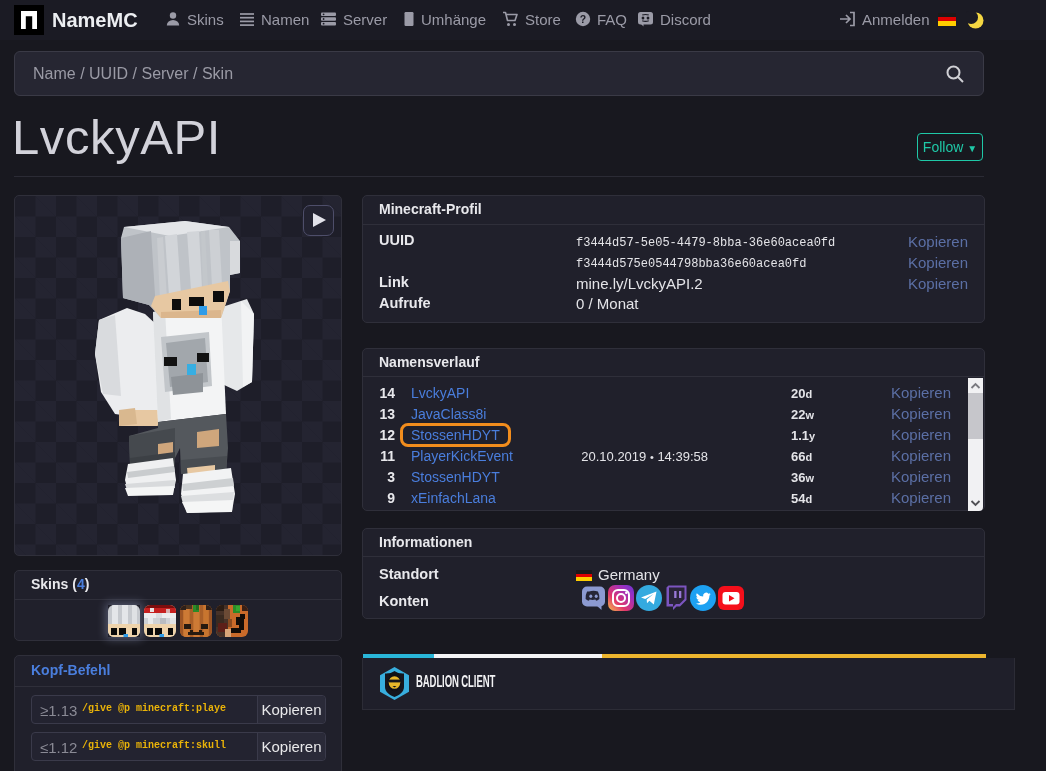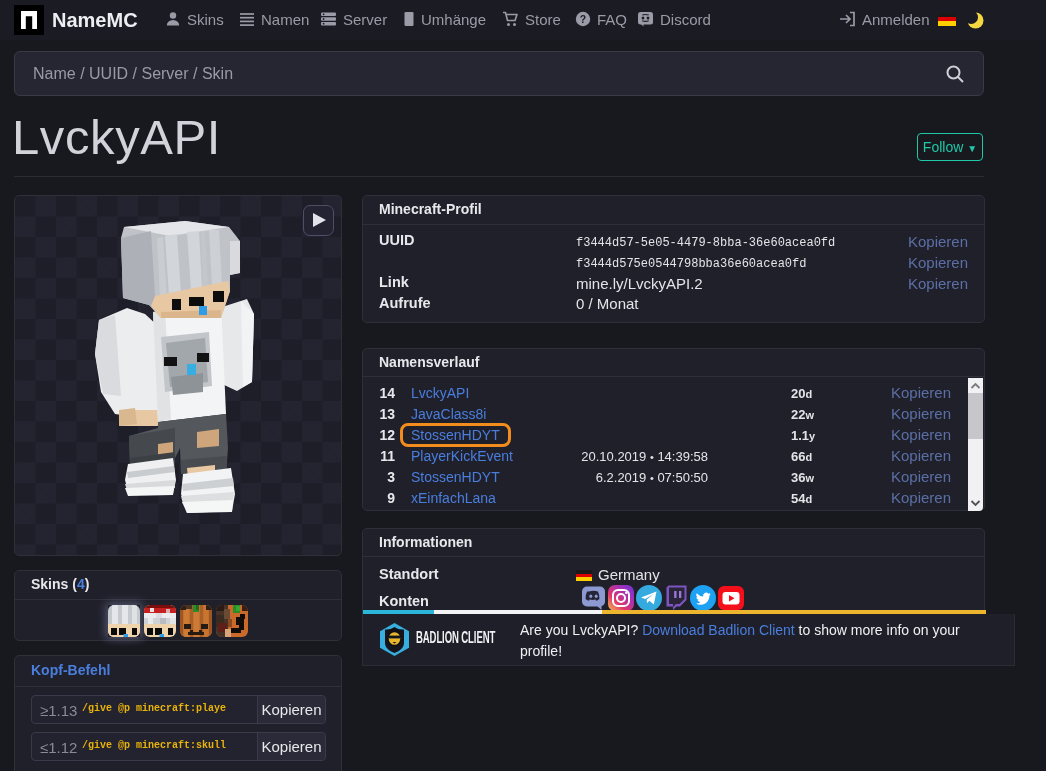--- a/index.html
+++ b/index.html
@@ -61,21 +61,21 @@
 .nrow .nm { position:absolute; left:48px; }
 .nrow .dt { position:absolute; left:120px; width:225px; text-align:right; color:#e4e4e8; font-size:13px; top:1px; }
 .nrow .dur { position:absolute; left:428px; font-weight:bold; color:#e4e4e8; font-size:13px; top:1px; }
 .nrow .dur small { font-size:11px; }
 .nrow .kp { position:absolute; right:33px; font-size:15px; top:-1px; }
 
 #sbar { position:absolute; right:1px; top:29px; width:15px; height:133px; background:#f1f1f3; border-radius:0 0 4px 0; }
 #sbar .thumbv { position:absolute; left:0; top:15px; width:15px; height:46px; background:#c6c6cb; }
 #sbar svg { position:absolute; left:2px; }
 
-#ad { position:absolute; left:362px; top:614px; width:653px; height:52px; background:#1f1f2a; border:1px solid #2c2c36; border-top:none; }
+#ad { position:absolute; left:362px; top:658px; width:653px; height:52px; background:#1f1f2a; border:1px solid #2c2c36; border-top:none; }
 #adstrip { position:absolute; left:0; top:-4px; width:623px; height:4px; background:linear-gradient(to right,#29b6d8 0 71px,#f4f4f6 71px 239px,#edb52e 239px); }
 #adtext { position:absolute; left:157px; top:6px; white-space:nowrap; font-size:14px; color:#f0f0f2; line-height:21px; }
 </style>
 </head>
 <body>
 
 <div id="nav">
   <div id="logo">
     <svg width="30" height="30">
         <path d="M7 24 V6 H23 V24 H18.2 V11.2 H11.8 V24 Z" fill="#fff"></path>
@@ -373,21 +373,20 @@
   <div class="nrow" style="top:99px">
     <span class="num">11</span>
       <span class="nm"><span class="lnk">PlayerKickEvent</span></span>
       <span class="dt">20.10.2019 <span style="font-size:11px">•</span> 14:39:58</span>
       <span class="dur">66<small>d</small></span>
       <span class="kp kop">Kopieren</span>
   </div>
   <div class="nrow" style="top:120px">
     <span class="num">3</span>
       <span class="nm"><span class="lnk">StossenHDYT</span></span>
-      <span class="dt">6.2.2019 <span style="font-size:11px">•</span> 07:50:50</span>
       <span class="dur">36<small>w</small></span>
       <span class="kp kop">Kopieren</span>
   </div>
   <div class="nrow" style="top:141px">
     <span class="num">9</span>
       <span class="nm"><span class="lnk">xEinfachLana</span></span>
       <span class="dur">54<small>d</small></span>
       <span class="kp kop">Kopieren</span>
   </div>
   <div id="sbar">
@@ -457,14 +456,13 @@
     <polygon points="14.5,0 29,8.25 29,24.75 14.5,33 0,24.75 0,8.25" fill="#38aede"></polygon>
     <path d="M14.5 4 C18 6.5 22 6.5 24 6.5 L24 20 C24 25 19 28.5 14.5 30 C10 28.5 5 25 5 20 L5 6.5 C7 6.5 11 6.5 14.5 4 Z" fill="#15151d"></path>
     <ellipse cx="14.5" cy="16" rx="7" ry="8" fill="#101016"></ellipse>
     <ellipse cx="14.5" cy="15.5" rx="5.8" ry="6.3" fill="#e8b62a"></ellipse>
     <rect x="8.7" y="12.6" width="11.6" height="2.8" fill="#15151d"></rect>
     <path d="M12.5 19 h4 l-2 1.6 z" fill="#15151d"></path>
     <path d="M11 22 q3.5 1.8 7 0 l-3.5 3 z" fill="#15151d"></path>
     <path d="M9 9.5 q5.5 -2.5 11 0 l-1 -3 q-4.5 -1.8 -9 0 z" fill="#101016"></path>
   </svg>
   <div style="position:absolute;left:53px;top:14px;font-size:16.5px;font-weight:bold;color:#f2f2f4;letter-spacing:-0.2px;transform:scaleX(0.58);transform-origin:left">BADLION CLIENT</div>
-  <div id="adtext">Are you LvckyAPI? <span class="lnk">Download Badlion Client</span> to show more info on your<br>profile!</div>
 </div>
 
 </body></html>

